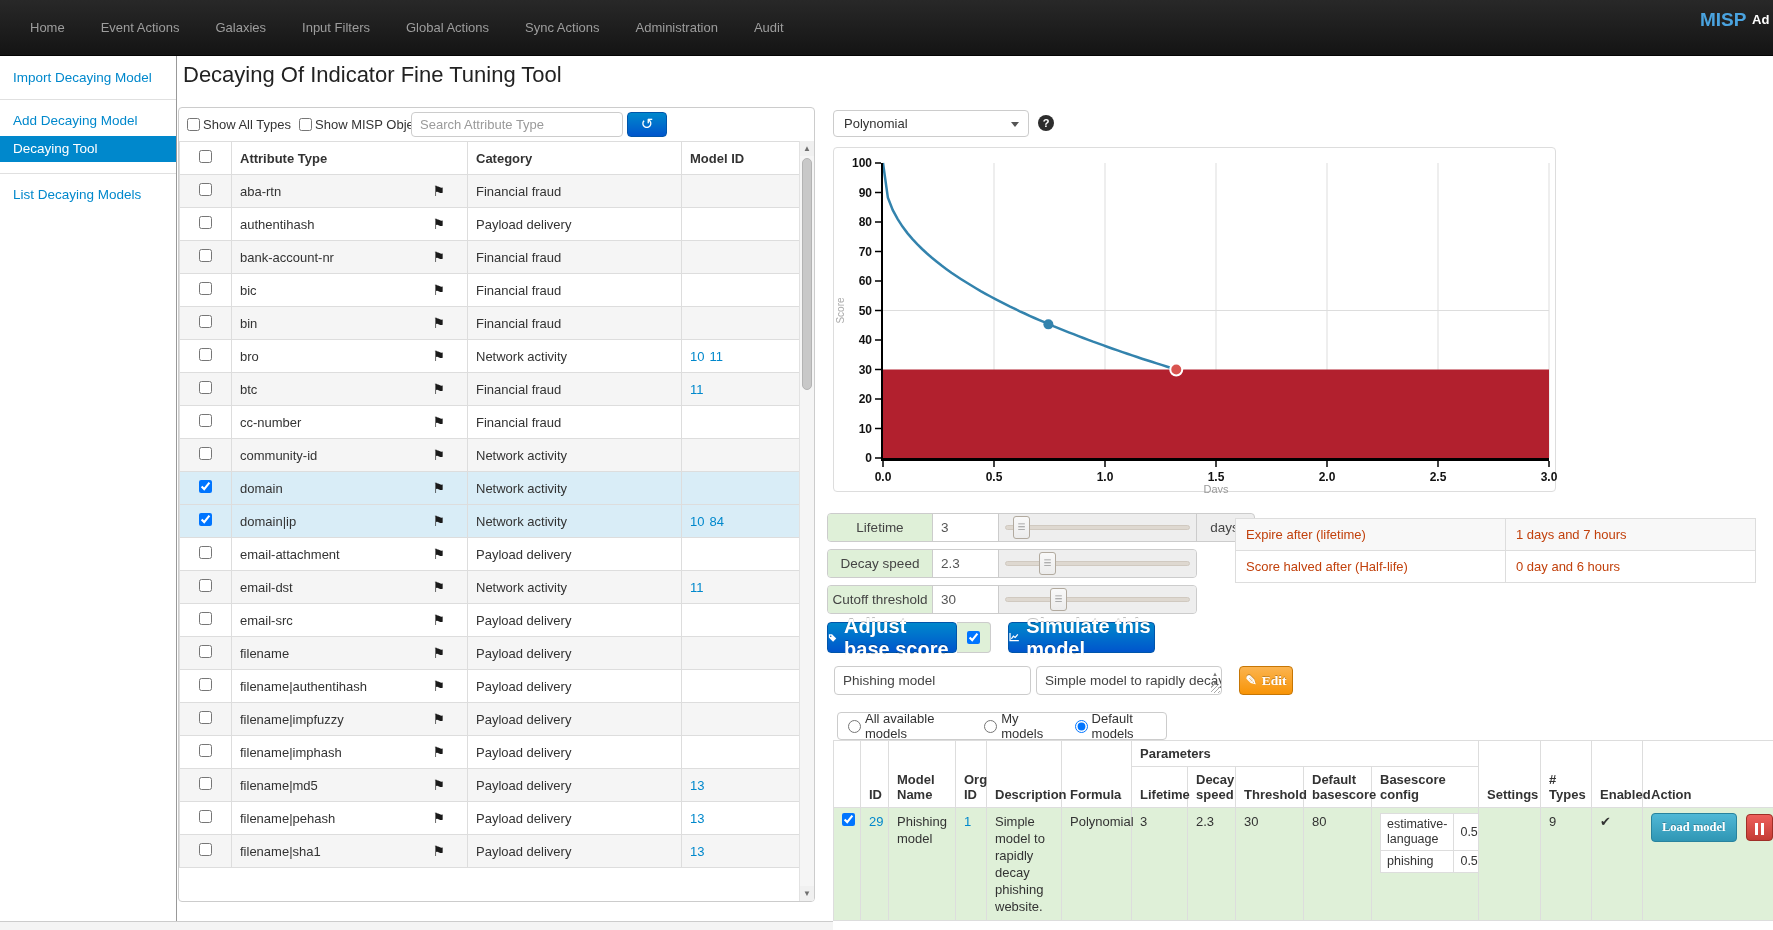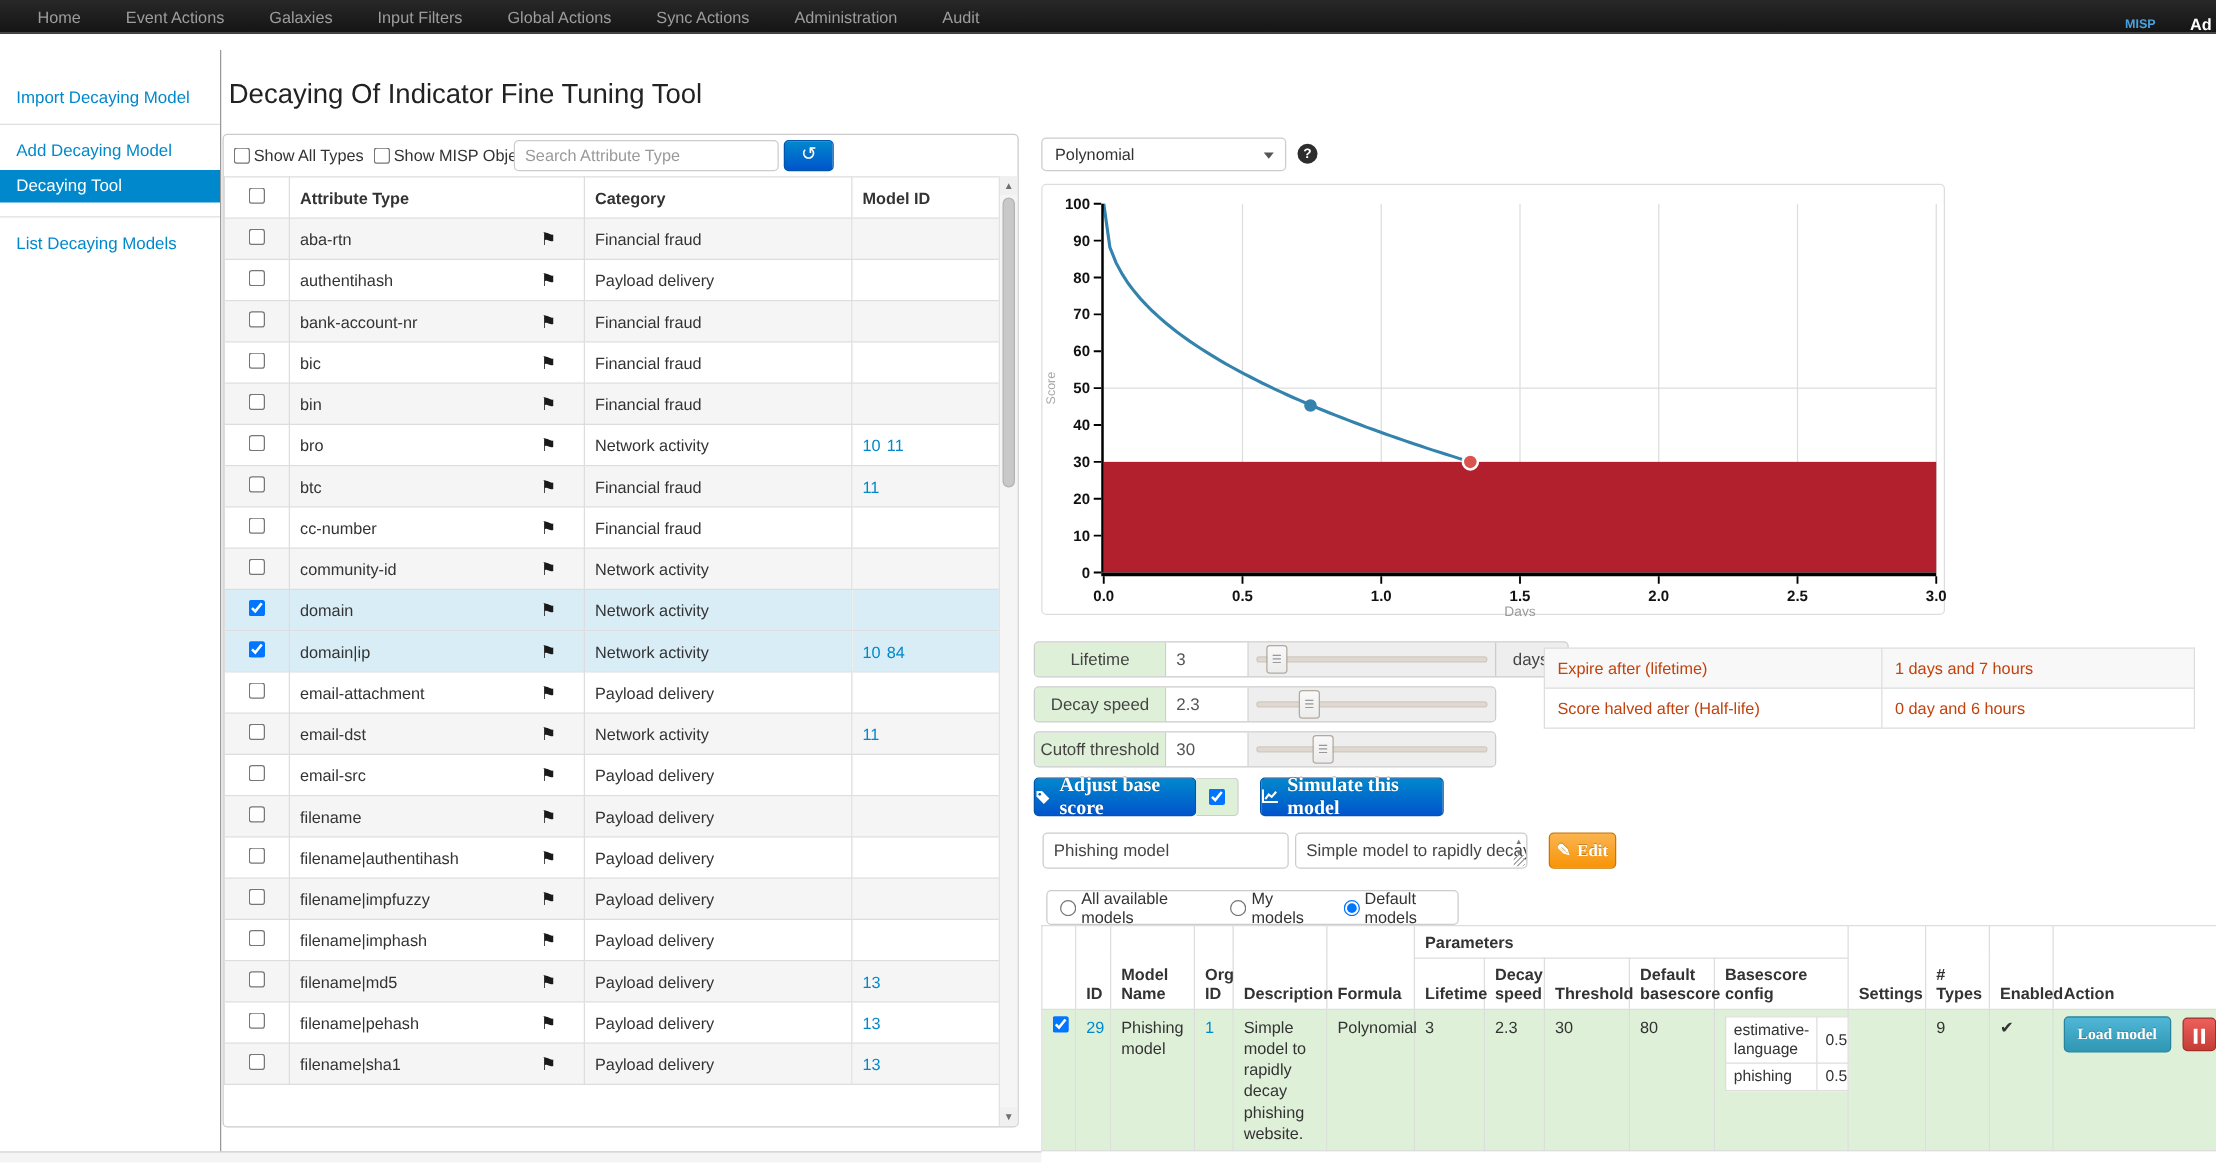--- a/index.html
+++ b/index.html
@@ -1,26 +1,26 @@
 <!DOCTYPE html>
 <html><head>
 <meta charset="utf-8">
 <style>
   * { box-sizing: border-box; margin: 0; padding: 0; }
   html,body { width:1773px; height:930px; }
   body { position:relative; overflow:hidden; background:#fff; font-family:"Liberation Sans",sans-serif; color:#333; }
   a { text-decoration:none; }
 
   
-  .navbar { position:absolute; left:0; top:0; width:1773px; height:27px;
+  .navbar { position:absolute; left:0; top:0; width:1773px; height:56px;
             background:linear-gradient(#282828,#141414); border-bottom:1px solid #050505; z-index:30; }
   .nav-items { display:flex; align-items:center; height:100%; padding-left:30px; gap:36px; }
   .nav-item { color:#9d9d9d; font-size:13px; cursor:pointer; white-space:nowrap; }
   .navbar-brand { position:absolute; left:1700px; top:0; height:40px; line-height:40px;
-                  color:#4aa3df; font-size:10px; font-weight:bold; cursor:pointer; }
+                  color:#4aa3df; font-size:19px; font-weight:bold; cursor:pointer; }
   .nav-right { position:absolute; left:1752px; top:0; height:40px; line-height:40px;
                color:#fff; font-size:13px; font-weight:bold; white-space:nowrap; }
 
   
   .sidebar { position:absolute; left:0; top:40px; width:177px; height:881px;
              background:#fff; border-right:1px solid #999; padding-top:28px; z-index:20; }
   .s-item { height:20px; line-height:20px; padding-left:13px; font-size:13.5px; color:#0088cc; cursor:pointer;
             white-space:nowrap; }
   .s-item.active { background:#0088cc; color:#fff; height:26px; line-height:26px; margin-top:5px; }
   .s-div { border-top:1px solid #e0e0e0; margin:11px 0; }
@@ -88,21 +88,21 @@
               border:1px solid #d0c9c0; border-radius:3px; }
   .sl-handle { position:absolute; top:2px; width:17px; height:23px; background:linear-gradient(#f9f9f9,#ececec);
                border:1px solid #b2aa9f; border-radius:3px; color:#999; font-size:9px; text-align:center;
                line-height:21px; cursor:grab; }
   .sl-unit { width:56px; background:#eee; border-left:1px solid #ccc; font-size:13.5px; color:#444;
              display:flex; align-items:center; justify-content:center; }
 
   
   .btn-blue { position:absolute; height:31px; background:linear-gradient(#0088cc,#0055cc);
               border:1px solid #0055aa; border-radius:4px; color:#fff; cursor:pointer;
-              font-family:Liberation Serif, serif; font-weight:bold; font-size:16px;
+              font-family:Liberation Sans, sans-serif; font-weight:bold; font-size:20px;
               display:flex; align-items:center; justify-content:flex-start; gap:7px;
               text-shadow:0 -1px 0 rgba(0,0,0,.25); }
   .cbx-addon { position:absolute; left:957px; top:622px; width:34px; height:31px; background:#dff0d8;
                border:1px solid #ccc; border-left:none; border-radius:0 4px 4px 0;
                display:flex; align-items:center; justify-content:center; }
   .name-input { position:absolute; left:834px; top:666px; width:197px; height:29px; border:1px solid #ccc;
                 border-radius:4px; padding:0 8px; font-size:13.5px; color:#444; background:#fff;
                 font-family:"Liberation Sans",sans-serif; }
   .desc-box { position:absolute; left:1036px; top:666px; width:186px; height:29px; border:1px solid #ccc;
               border-radius:4px; background:#fff; font-size:13.5px; color:#444; line-height:27px;

